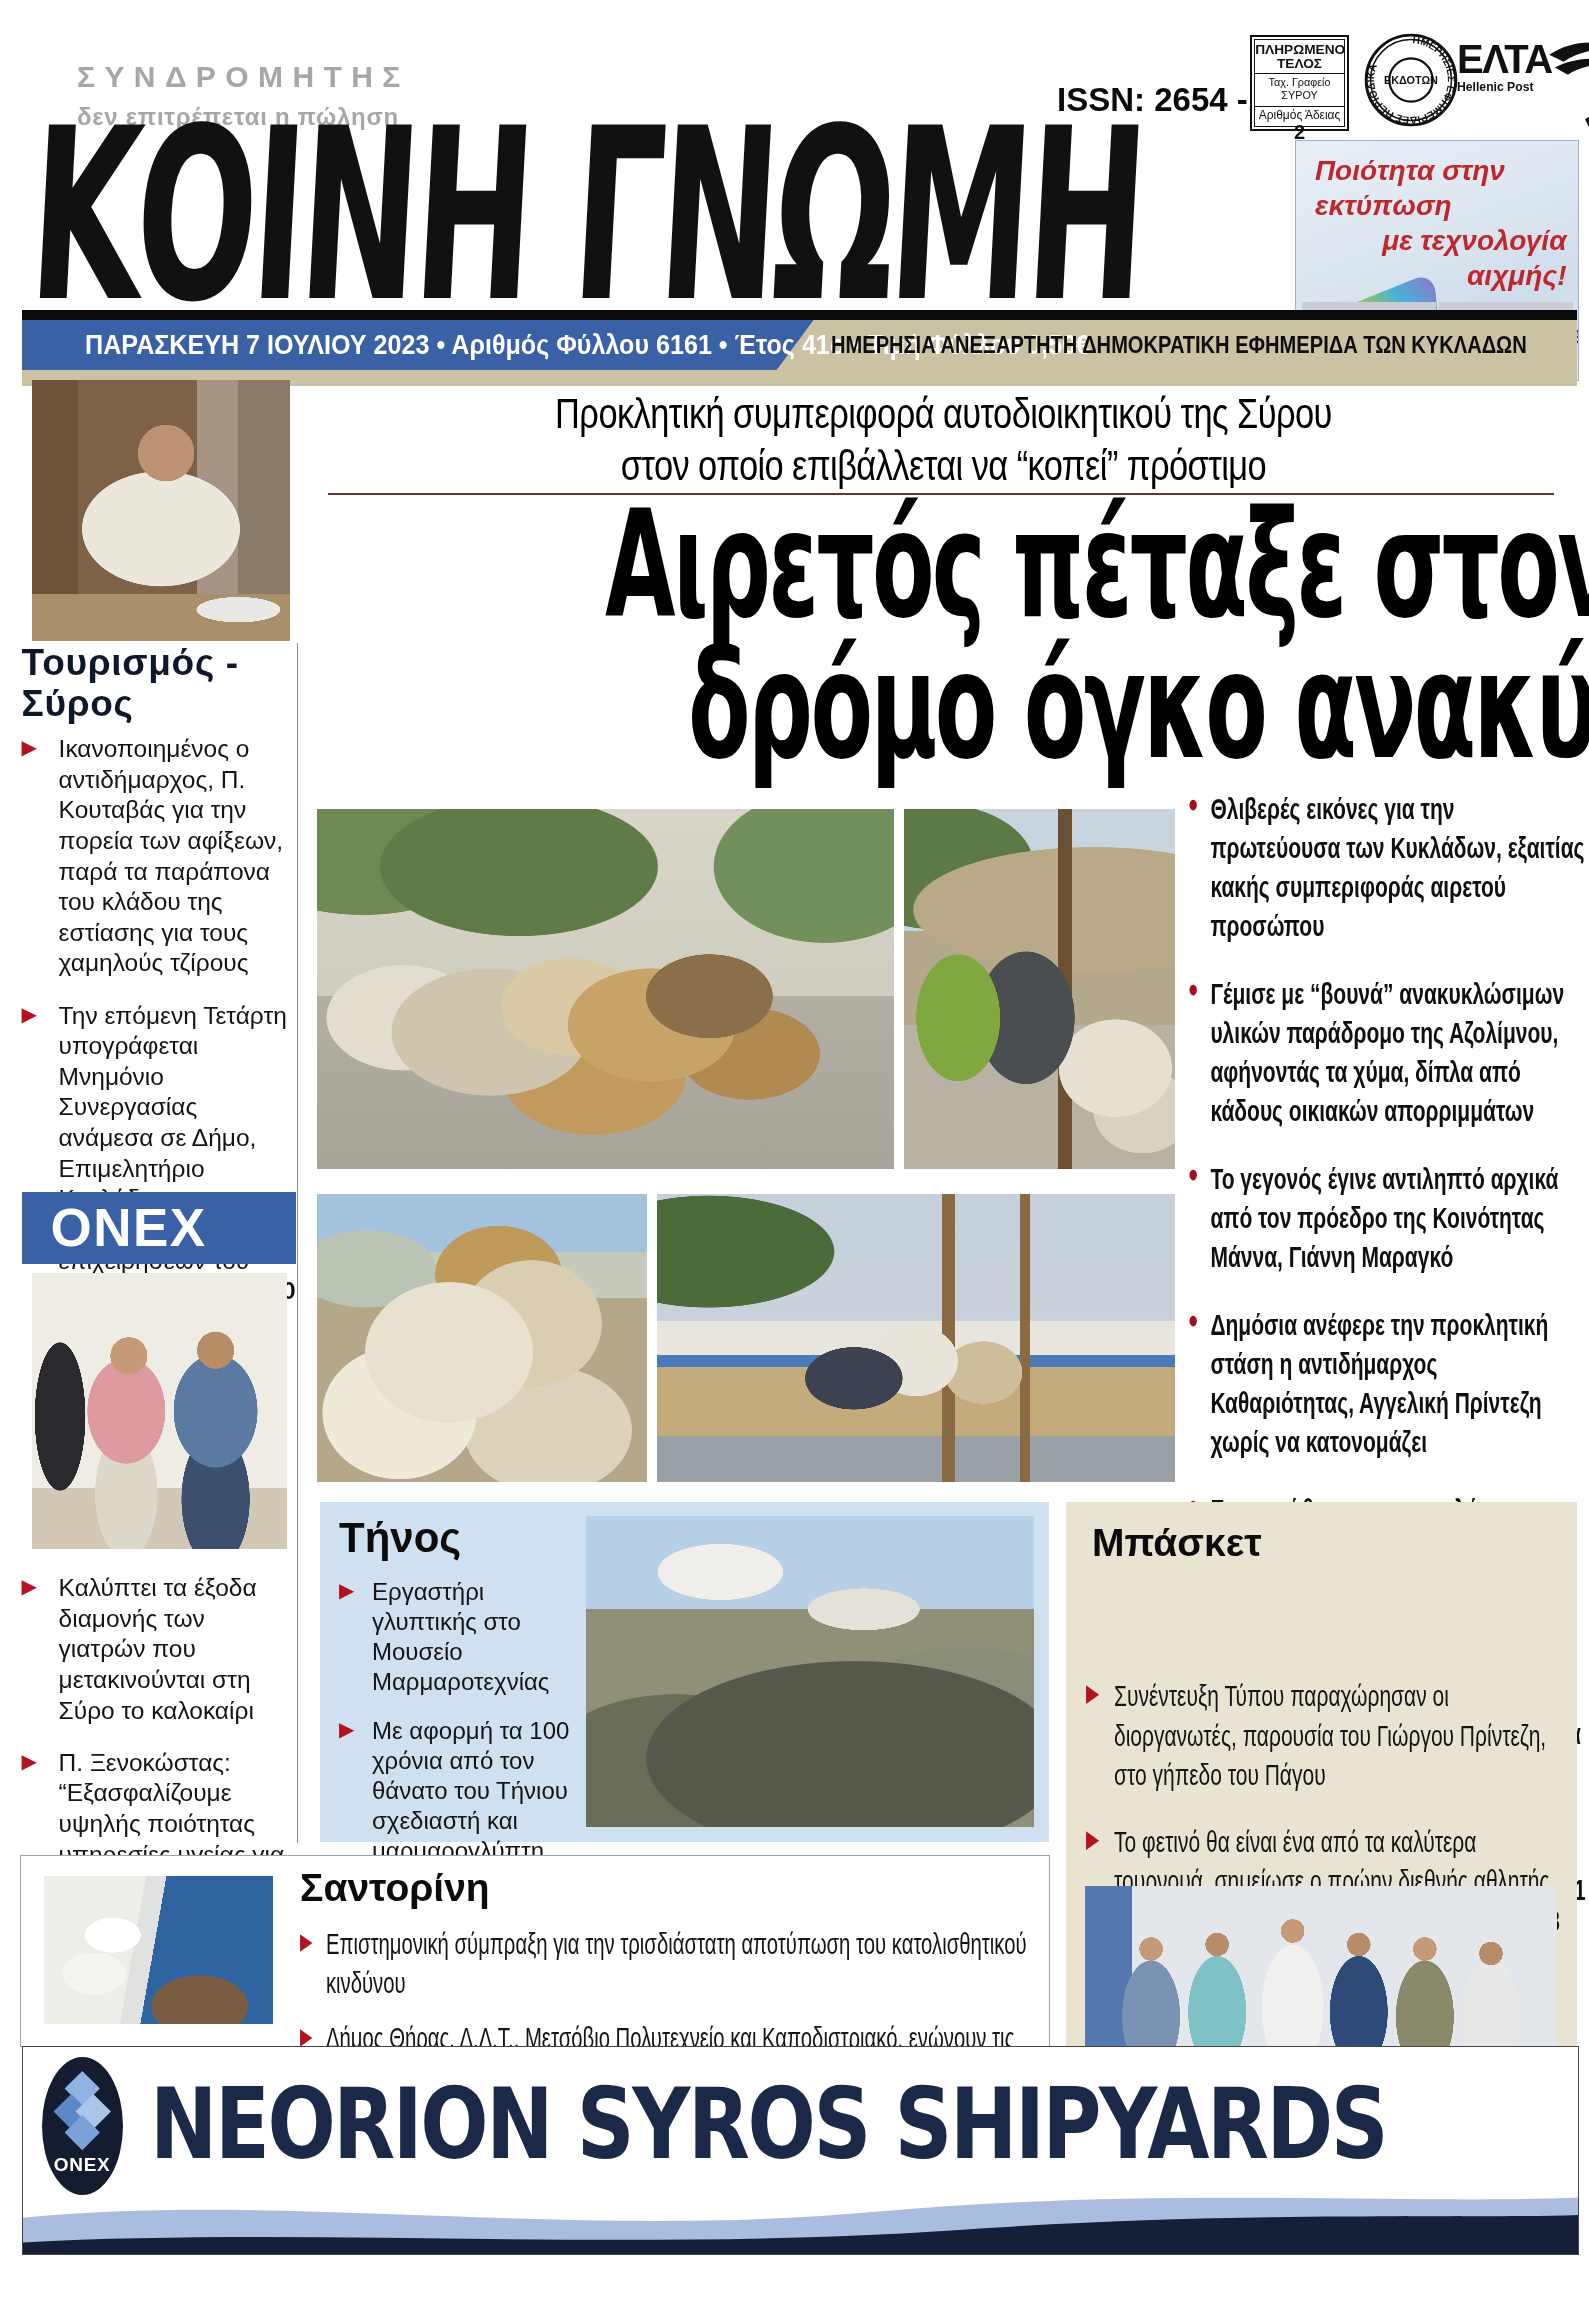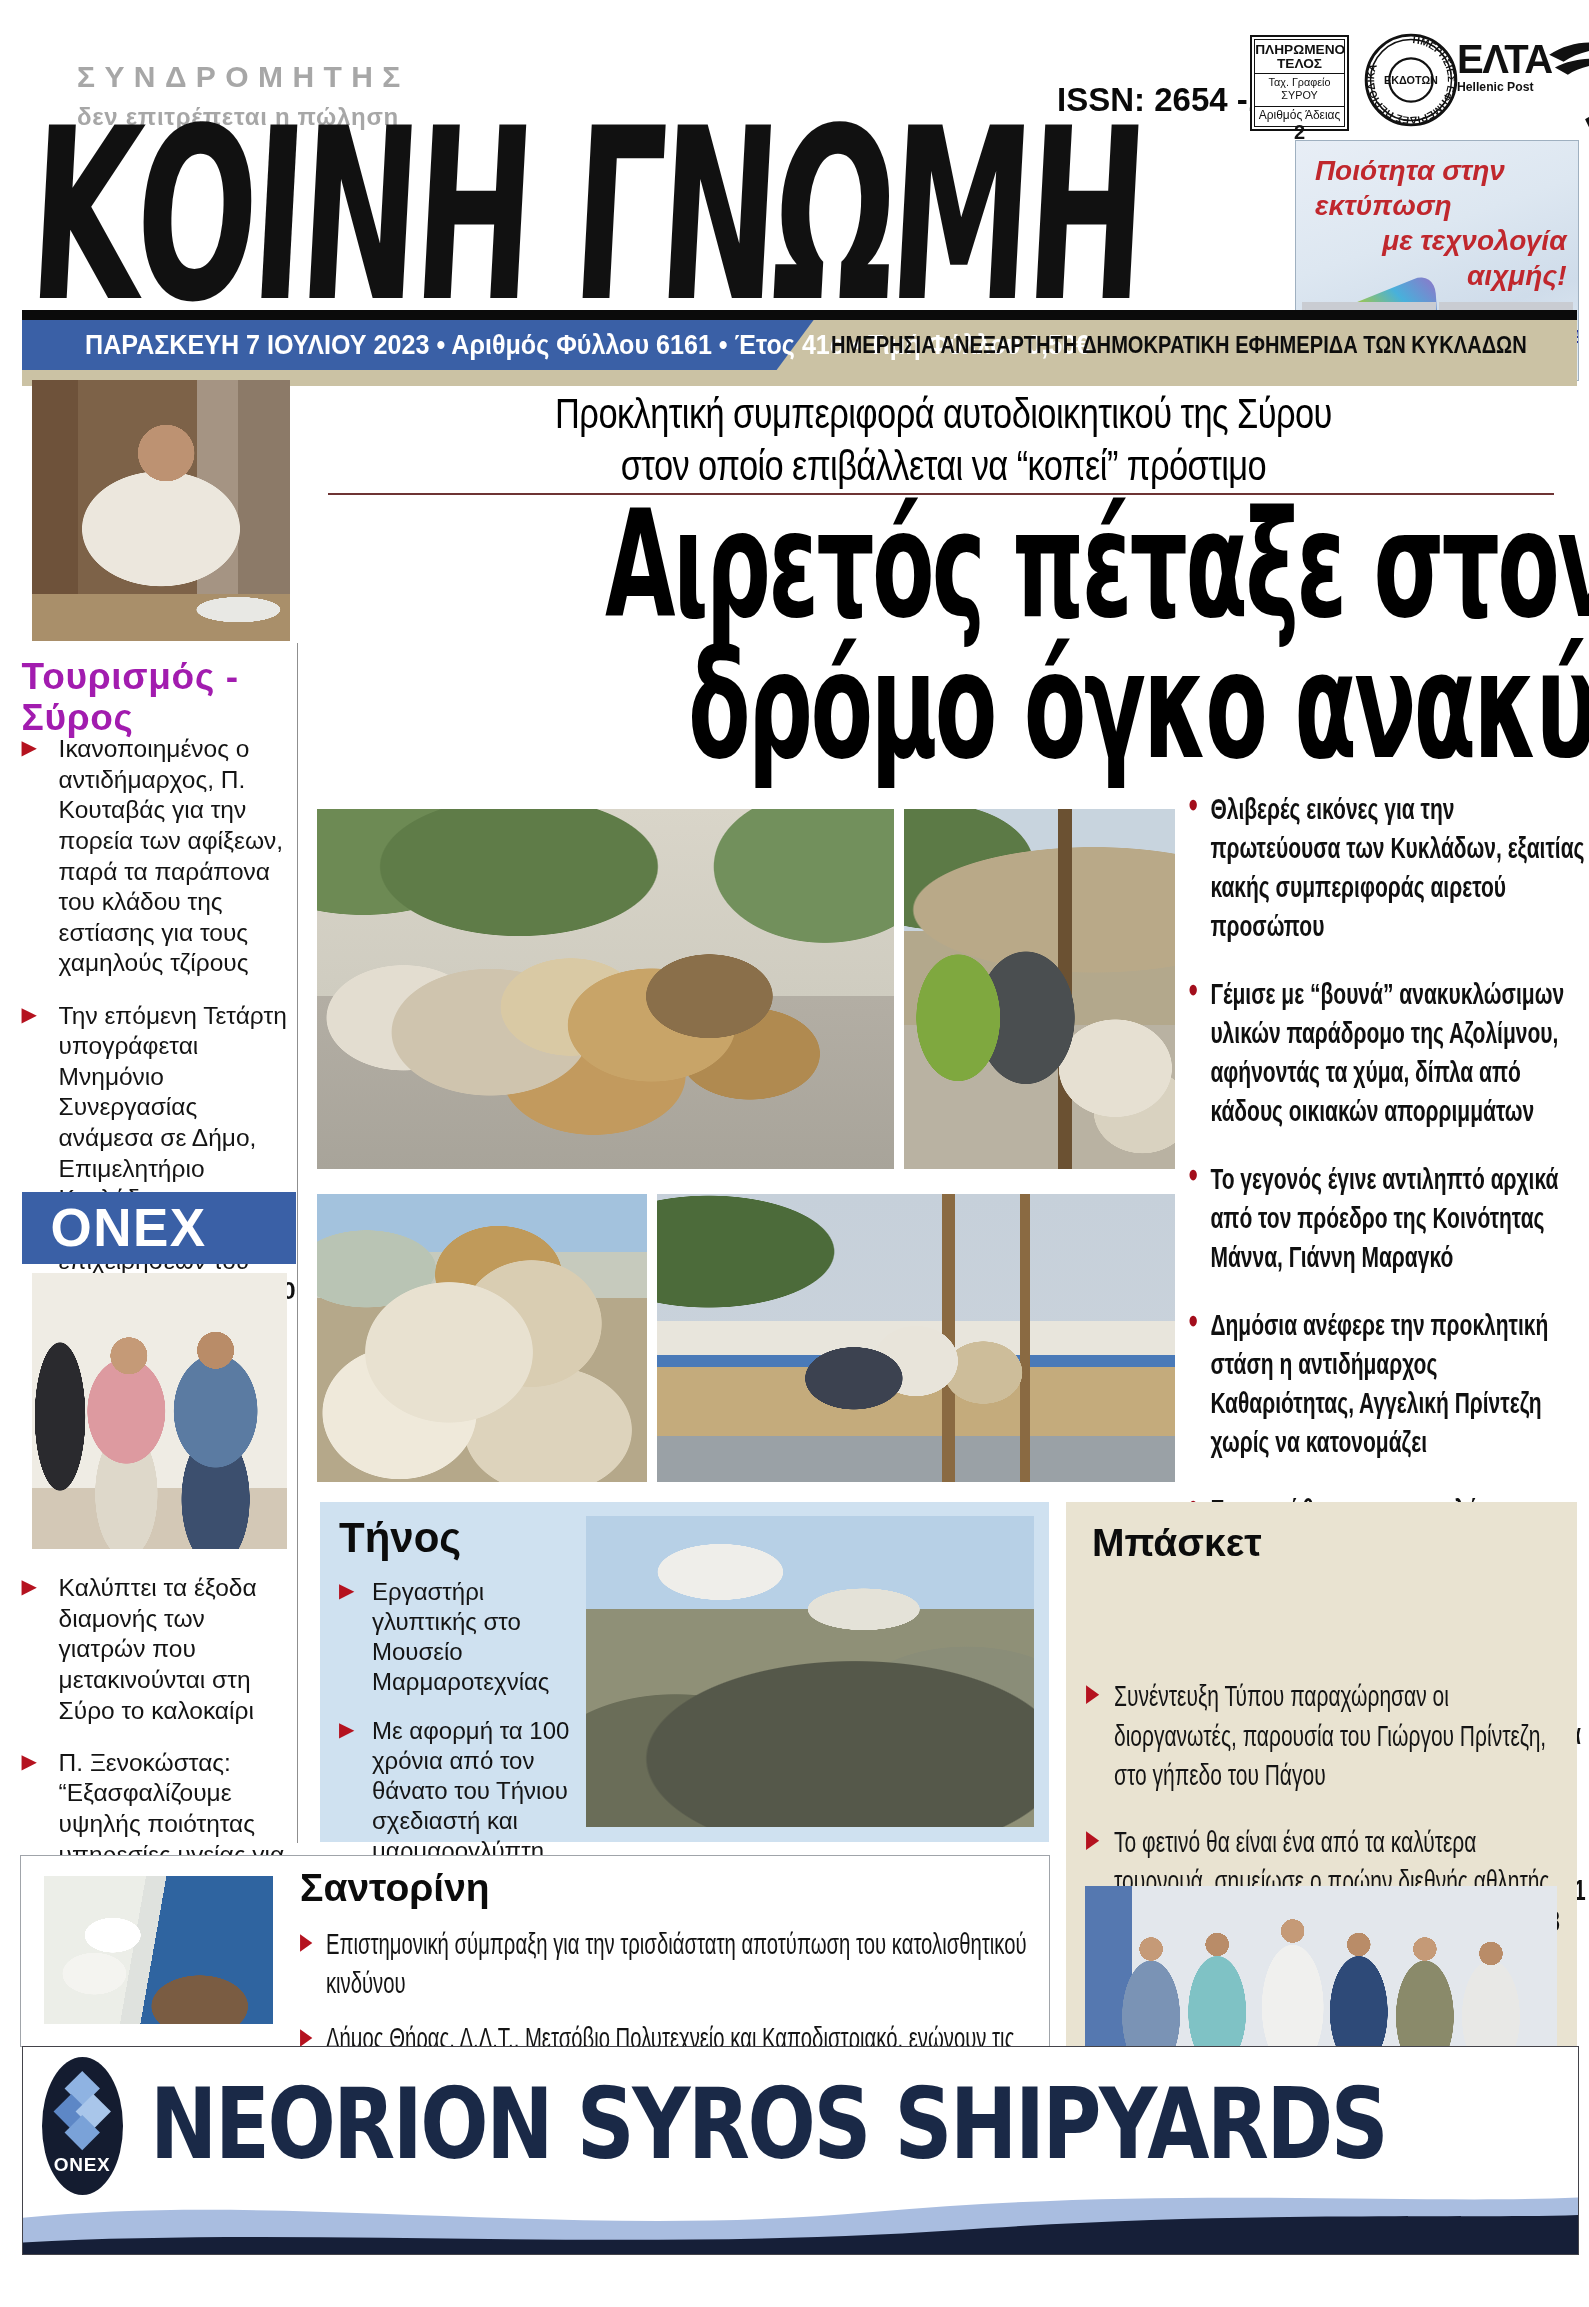--- a/index.html
+++ b/index.html
@@ -69,21 +69,21 @@
      linear-gradient(0deg,#a98f6a 0 18%,transparent 18%),
      linear-gradient(90deg,#6e523a 0 18%,#7d6248 18% 64%,#a59483 64% 80%,#8c7a68 80% 100%);}
   .kicker{left:302px;top:387px;width:1282px;text-align:center;}
   .kicker .cline{font-size:43px;font-weight:500;line-height:52px;transform:scaleX(.80);letter-spacing:-0.7px;color:#000;}
   .kicker-rule{left:328px;top:493px;width:1226px;height:2.2px;background:#6e3434;}
   .headline{left:295px;top:495px;width:1290px;text-align:center;}
   .headline .cline{font-family:"DejaVu Sans",sans-serif;font-size:147px;font-weight:bold;line-height:141px;
      transform:scaleX(.62);letter-spacing:-4.3px;color:#000;}
 
   
-  .sidebar-title{left:21.6px;top:657px;width:274px;font-size:37px;font-weight:900;line-height:1.1;color:#a21caf;letter-spacing:0.7px;}
+  .sidebar-title{left:21.6px;top:643px;width:274px;font-size:37px;font-weight:900;line-height:1.1;color:#0f172a;letter-spacing:0.7px;}
   .blist{}
   .bitem{position:relative;margin:0 0 21.6px 0;padding-left:37px;font-size:24.5px;line-height:1.25;color:#141414;}
   .tri{position:absolute;left:0;top:1.4px;color:#b5121f;font-size:20px;}
   .pageref{float:right;font-weight:bold;color:#111;white-space:nowrap;}
   .pageref .chev{color:#a30e1c;letter-spacing:-5.8px;margin-right:5.8px;}
   .tourism-bullets{left:21.6px;top:734px;width:274px;}
   .onexbar{left:21.6px;top:1192px;width:274px;height:72px;background:#3a60a6;}
   .onexbar span{display:block;color:#fff;font-size:53px;font-weight:900;line-height:71px;padding-left:29px;letter-spacing:1.4px;}
   .onexphoto{left:32px;top:1273px;width:255px;height:276px;background:
      radial-gradient(circle 19px at 38% 30%,#c59a77 0 97%,transparent 98%),

